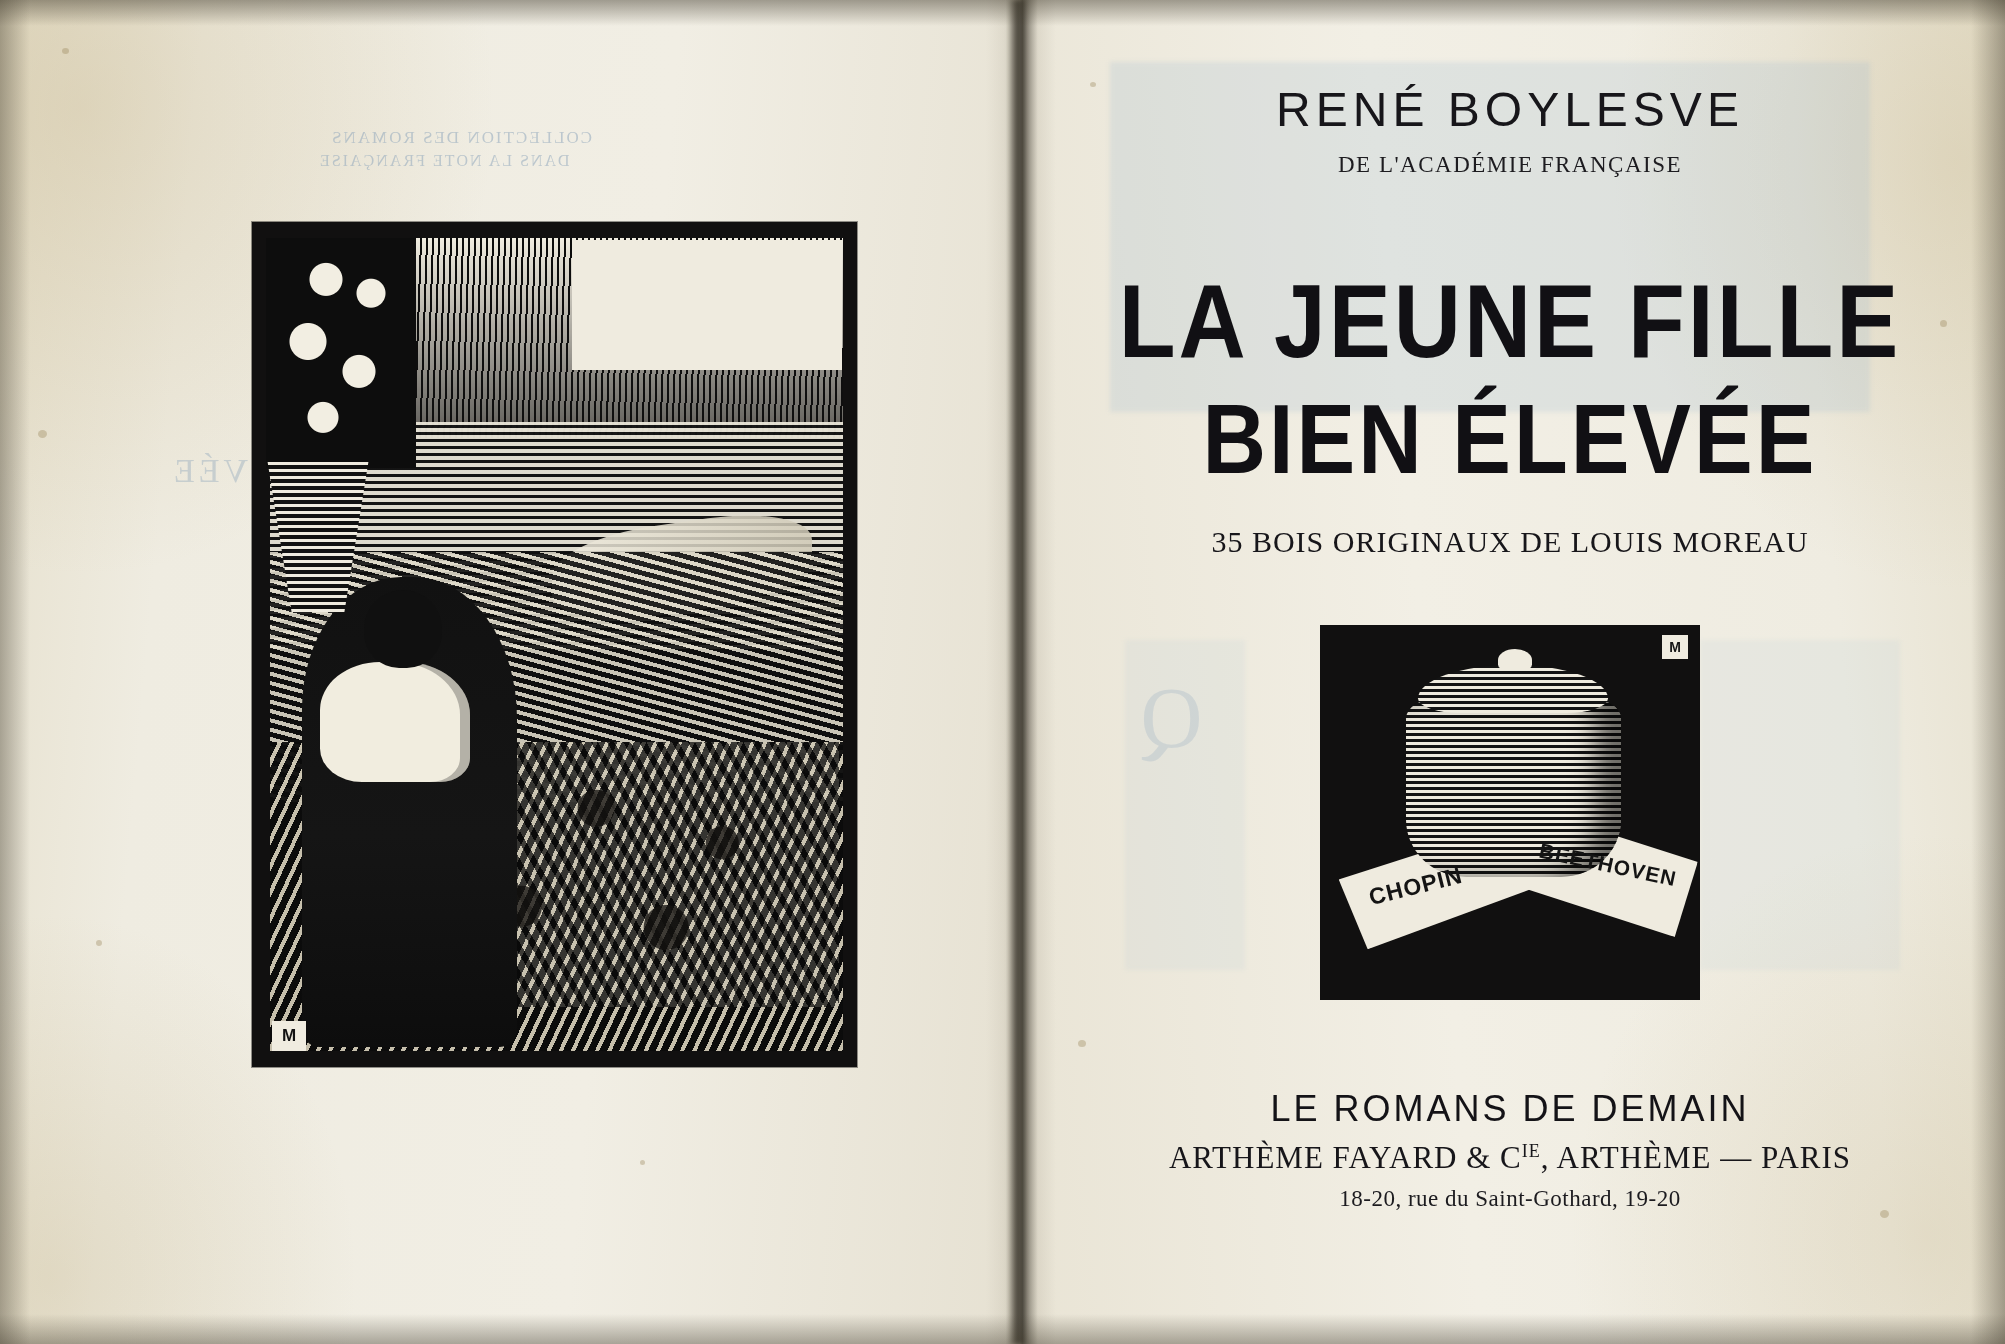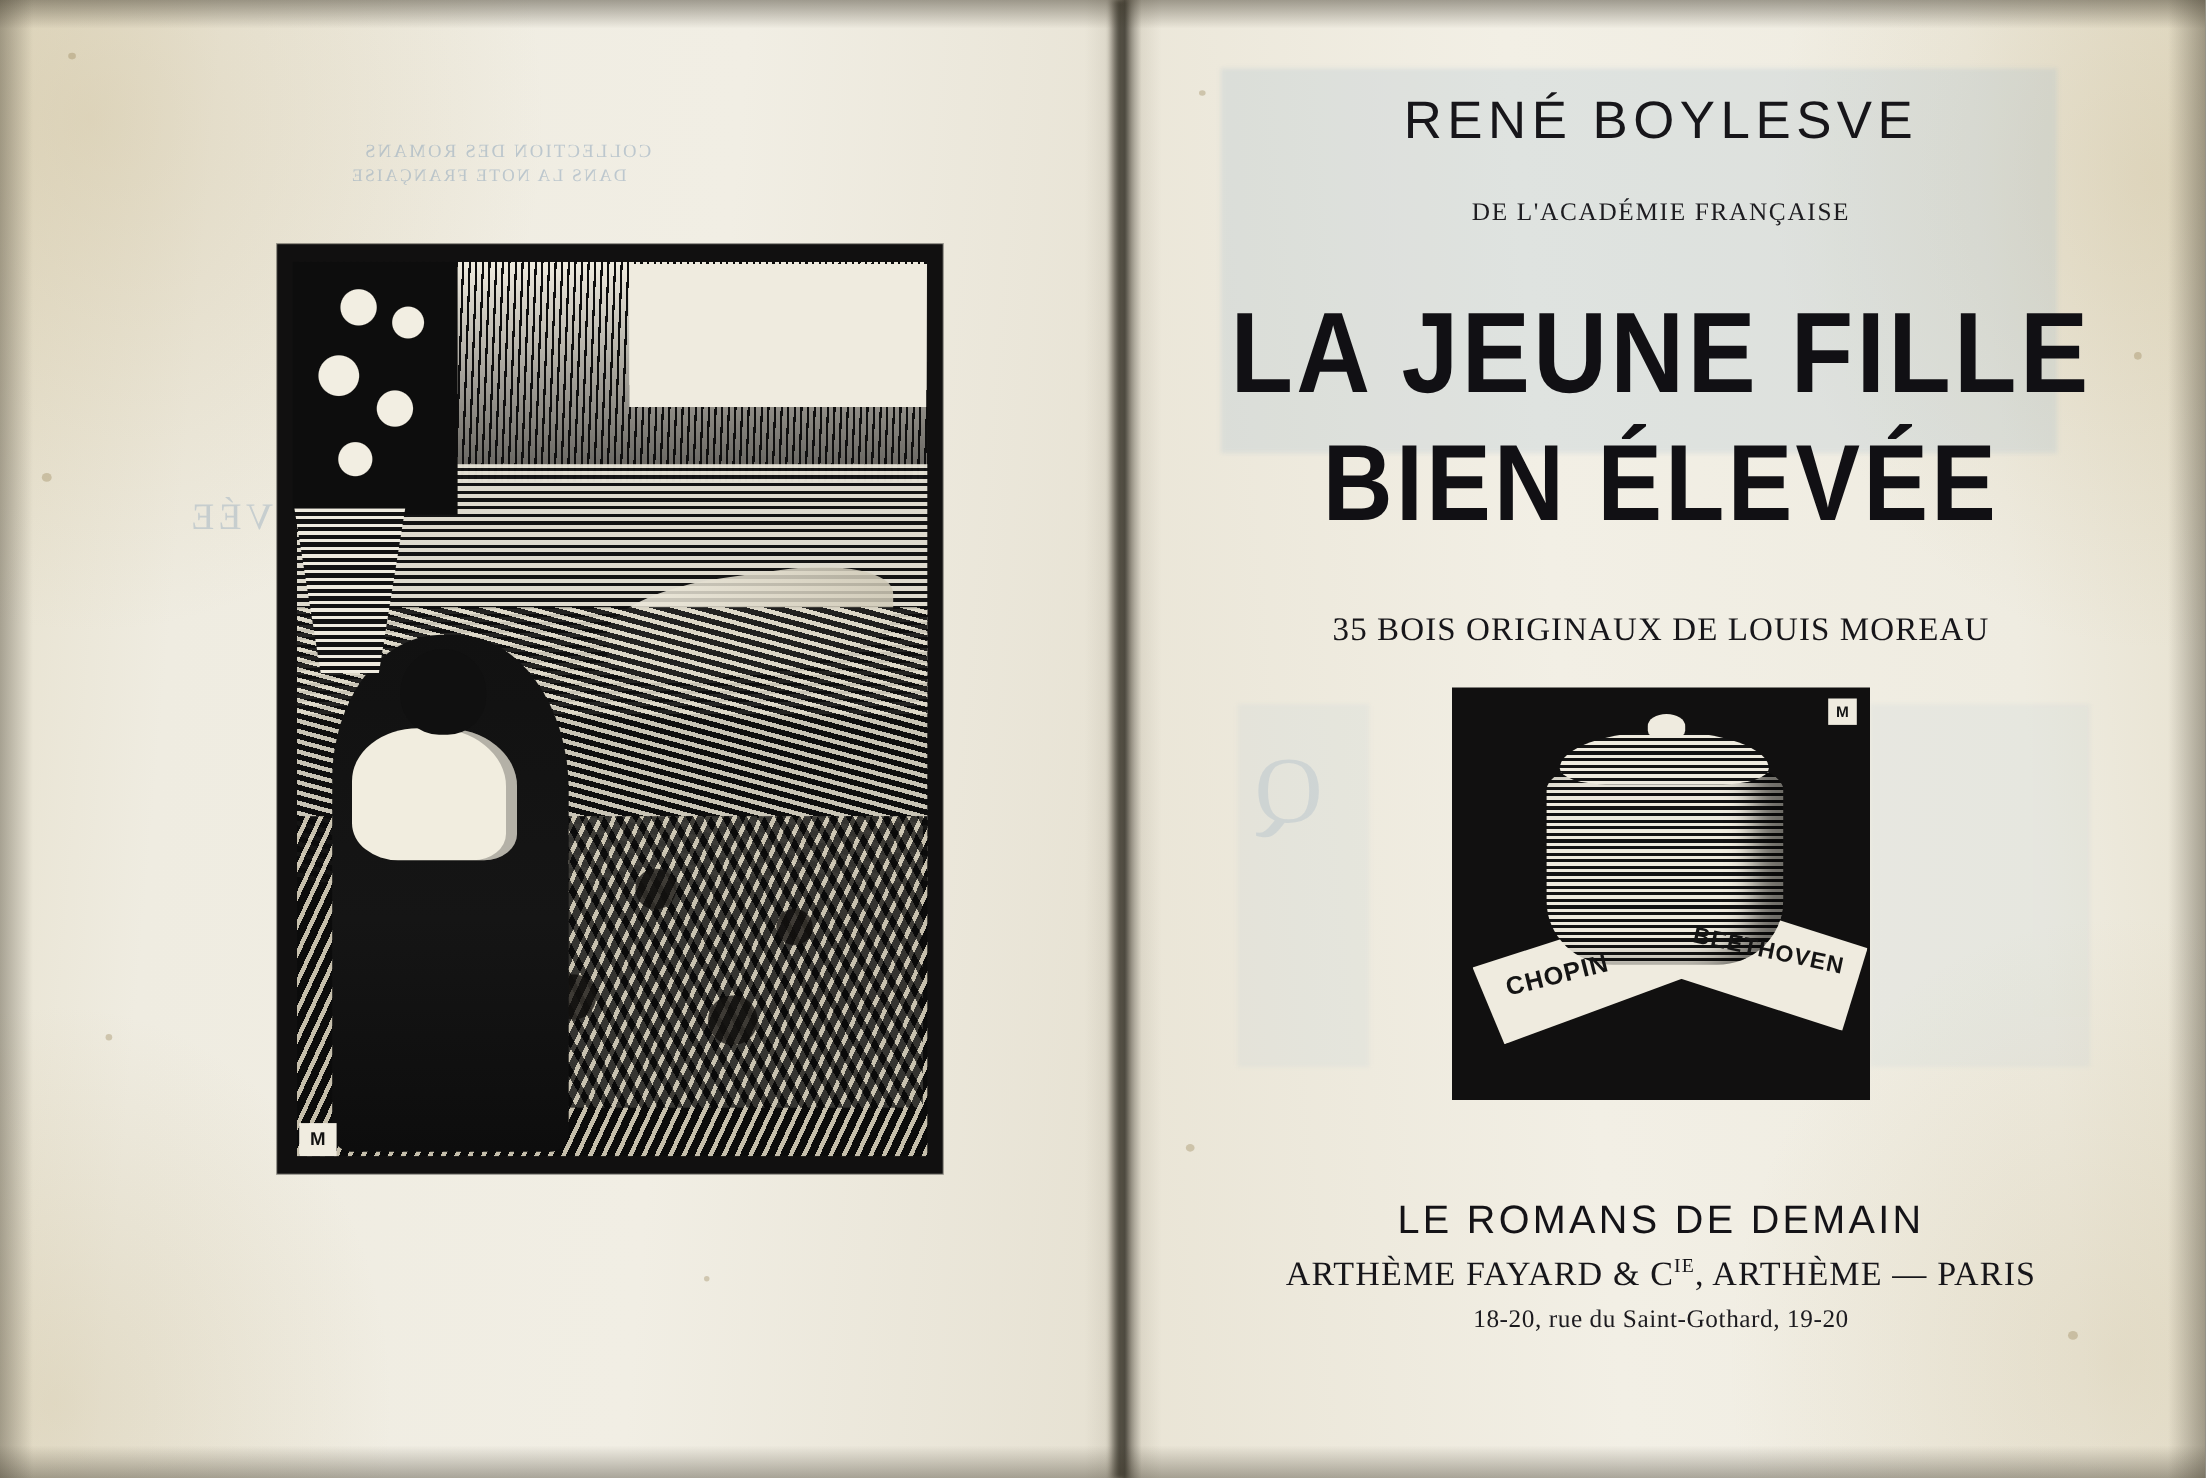--- a/index.html
+++ b/index.html
@@ -220,40 +220,38 @@
     color: #17161a;
     font-weight: 500;
   }
   .tp-academy {
     position: absolute; left: 0; top: 152px; width: 900px;
     text-align: center;
     font-family: "Liberation Serif", serif;
     font-size: 23px;
     letter-spacing: 1.5px;
     color: #1d1c20;
-    margin-top: 28px;
   }
   .tp-title1, .tp-title2 {
     position: absolute; left: 0; width: 900px;
     text-align: center;
     font-family: "Liberation Sans", sans-serif;
     font-weight: bold;
     color: #111014;
     letter-spacing: 3px;
   }
   .tp-title1 { top: 268px; font-size: 93px; transform: scaleY(1.12); }
   .tp-title2 { top: 388px; font-size: 88px; transform: scaleY(1.12); }
   .tp-sub {
     position: absolute; left: 0; top: 525px; width: 900px;
     text-align: center;
     font-family: "Liberation Serif", serif;
     font-size: 30px;
     letter-spacing: 1px;
     color: #17161a;
-    margin-top: 31px;
   }
 
   
   .woodcut-vig {
     position: absolute;
     left: 260px; top: 625px;
     width: 380px; height: 375px;
     background: #111010;
     overflow: hidden;
   }

